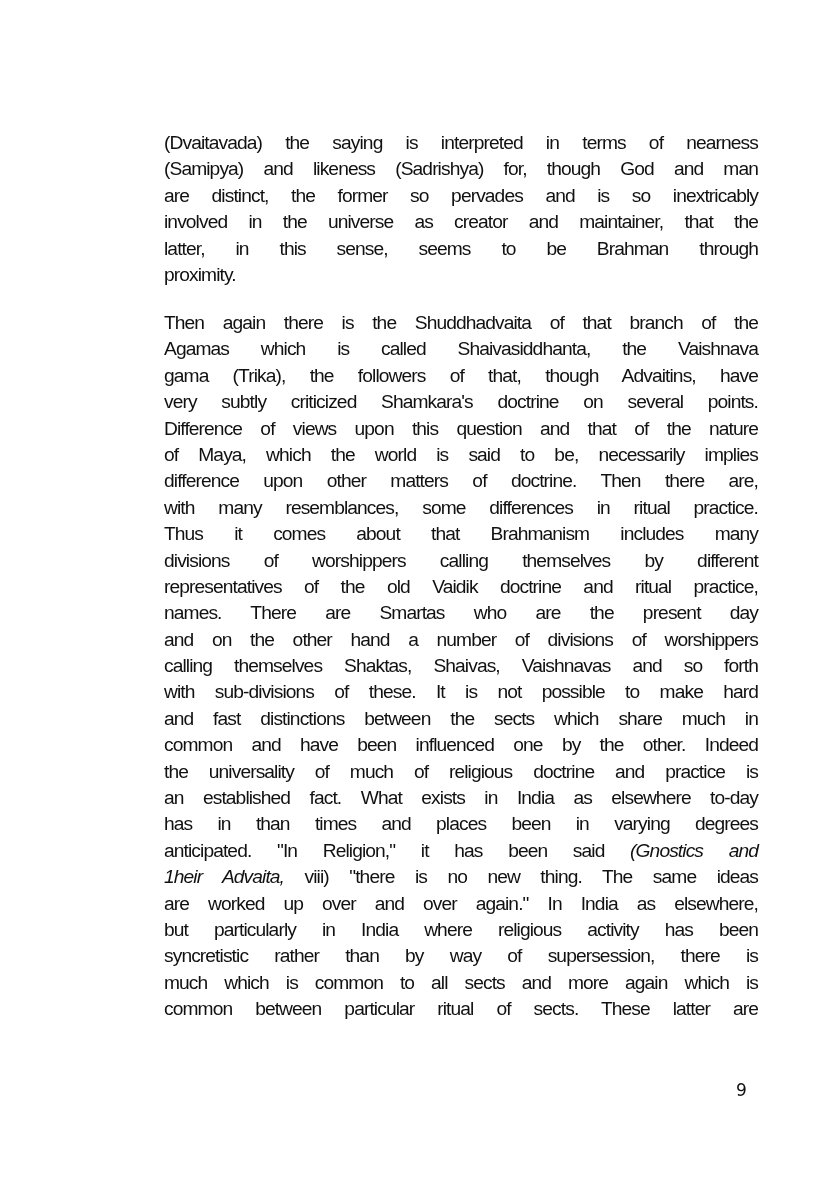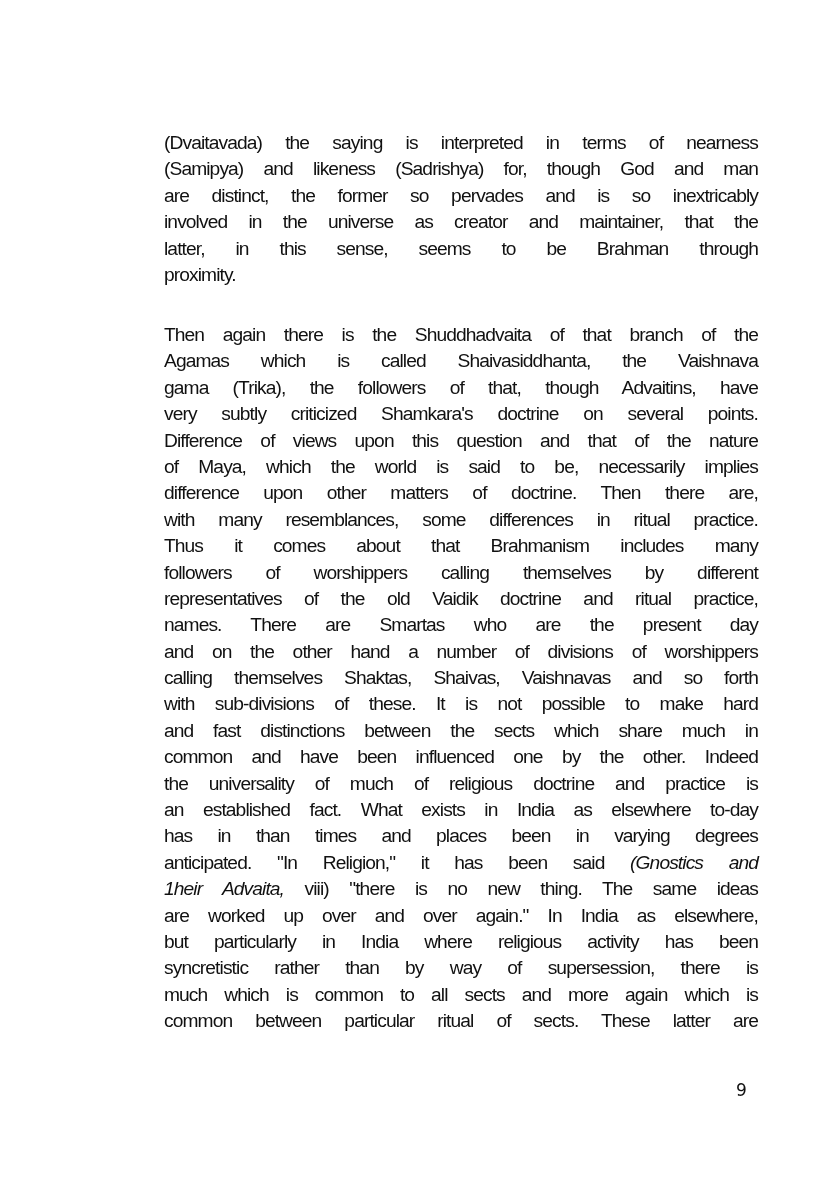--- a/index.html
+++ b/index.html
@@ -25,21 +25,21 @@
       position: absolute;
       left: 139px;
       width: 594px;
       font-family: Liberation Sans, sans-serif;
       font-size: 19.2px;
       letter-spacing: -0.9px;
       color: #111111;
       margin-left: 25px;
     }
     .para-1 { top: 130px; }
-    .para-2 { top: 322px; }
+    .para-2 { top: 310px; }
     .line {
       display: block;
       height: 26.4px;
       line-height: 26.4px;
       white-space: nowrap;
       text-align: justify;
       text-align-last: justify;
       word-spacing: 0;
     }
     .line.last {
@@ -75,21 +75,21 @@
   <div class="para para-2">
     <span class="line">Then again there is the Shuddhadvaita of that branch of the</span>
     <span class="line">Agamas which is called Shaivasiddhanta, the Vaishnava</span>
     <span class="line">gama (Trika), the followers of that, though Advaitins, have</span>
     <span class="line">very subtly criticized Shamkara's doctrine on several points.</span>
     <span class="line">Difference of views upon this question and that of the nature</span>
     <span class="line">of Maya, which the world is said to be, necessarily implies</span>
     <span class="line">difference upon other matters of doctrine. Then there are,</span>
     <span class="line">with many resemblances, some differences in ritual practice.</span>
     <span class="line">Thus it comes about that Brahmanism includes many</span>
-    <span class="line">followers of worshippers calling themselves by different</span>
+    <span class="line">divisions of worshippers calling themselves by different</span>
     <span class="line">representatives of the old Vaidik doctrine and ritual practice,</span>
     <span class="line">names. There are Smartas who are the present day</span>
     <span class="line">and on the other hand a number of divisions of worshippers</span>
     <span class="line">calling themselves Shaktas, Shaivas, Vaishnavas and so forth</span>
     <span class="line">with sub-divisions of these. It is not possible to make hard</span>
     <span class="line">and fast distinctions between the sects which share much in</span>
     <span class="line">common and have been influenced one by the other. Indeed</span>
     <span class="line">the universality of much of religious doctrine and practice is</span>
     <span class="line">an established fact. What exists in India as elsewhere to-day</span>
     <span class="line">has in than times and places been in varying degrees</span>

